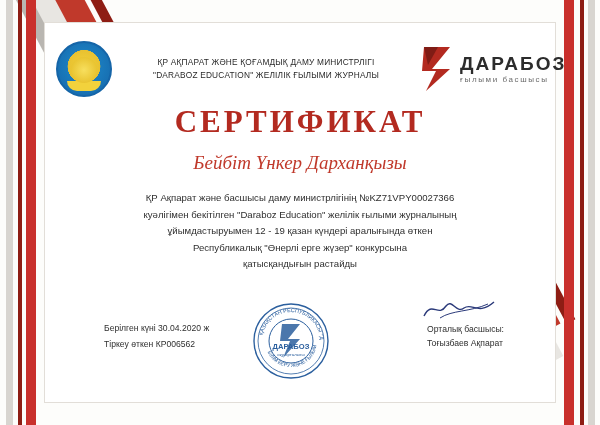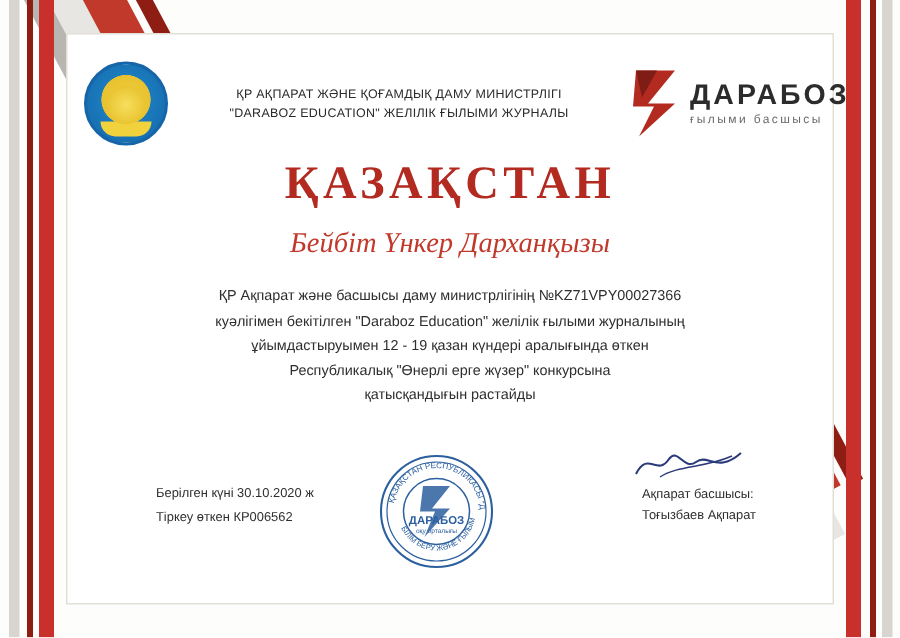--- a/index.html
+++ b/index.html
@@ -157,46 +157,46 @@
           <path d="M4 2 L18 2 L8 20 Z" fill="#7f1c15"></path>
         </svg>
       </div>
       <div class="brand-names">
         <div class="brand-title">ДАРАБОЗ</div>
         <div class="brand-sub">ғылыми басшысы</div>
       </div>
     </div>
   </div>
 
-  <div class="title">ҚАЗАҚСТАН</div>
+  <div class="title">СЕРТИФИКАТ</div>
   <div class="recipient">Бейбіт Үнкер Дарханқызы</div>
 
   <div class="body">
     <div>ҚР Ақпарат және басшысы даму министрлігінің №KZ71VPY00027366</div>
     <div>куәлігімен бекітілген "Daraboz Education" желілік ғылыми журналының</div>
     <div>ұйымдастыруымен 12 - 19 қазан күндері аралығында өткен</div>
     <div>Республикалық "Өнерлі ерге жүзер" конкурсына</div>
     <div>қатысқандығын растайды</div>
   </div>
 
 
   <div class="meta">
-    <div>Берілген күні 30.10.2020 ж</div>
+    <div>Берілген күні 30.04.2020 ж</div>
     <div>Тіркеу өткен КР006562</div>
   </div>
 
   <div class="sign-scribble">
     <svg width="74" height="22" viewBox="0 0 74 22">
       <path d="M2 18 C10 2, 16 20, 24 8 C30 0, 34 16, 42 10 C50 4, 56 18, 72 4" fill="none" stroke="#2b3a7a" stroke-width="1.4"></path>
       <path d="M18 20 C30 12, 48 14, 66 6" fill="none" stroke="#2b3a7a" stroke-width="1"></path>
     </svg>
   </div>
 
   <div class="signature-block">
-    <div>Ақпарат басшысы:</div>
+    <div>Орталық басшысы:</div>
     <div>Тоғызбаев Ақпарат</div>
   </div>
 
   <div class="seal">
     <svg width="78" height="78" viewBox="0 0 78 78">
       <defs>
         <path id="topArc" d="M10,39 A29,29 0 0 1 68,39"></path>
         <path id="botArc" d="M13,39 A26,26 0 0 0 65,39"></path>
       </defs>
       <circle cx="39" cy="39" r="37" fill="none" stroke="#2b5f9e" stroke-width="1.4"></circle>

